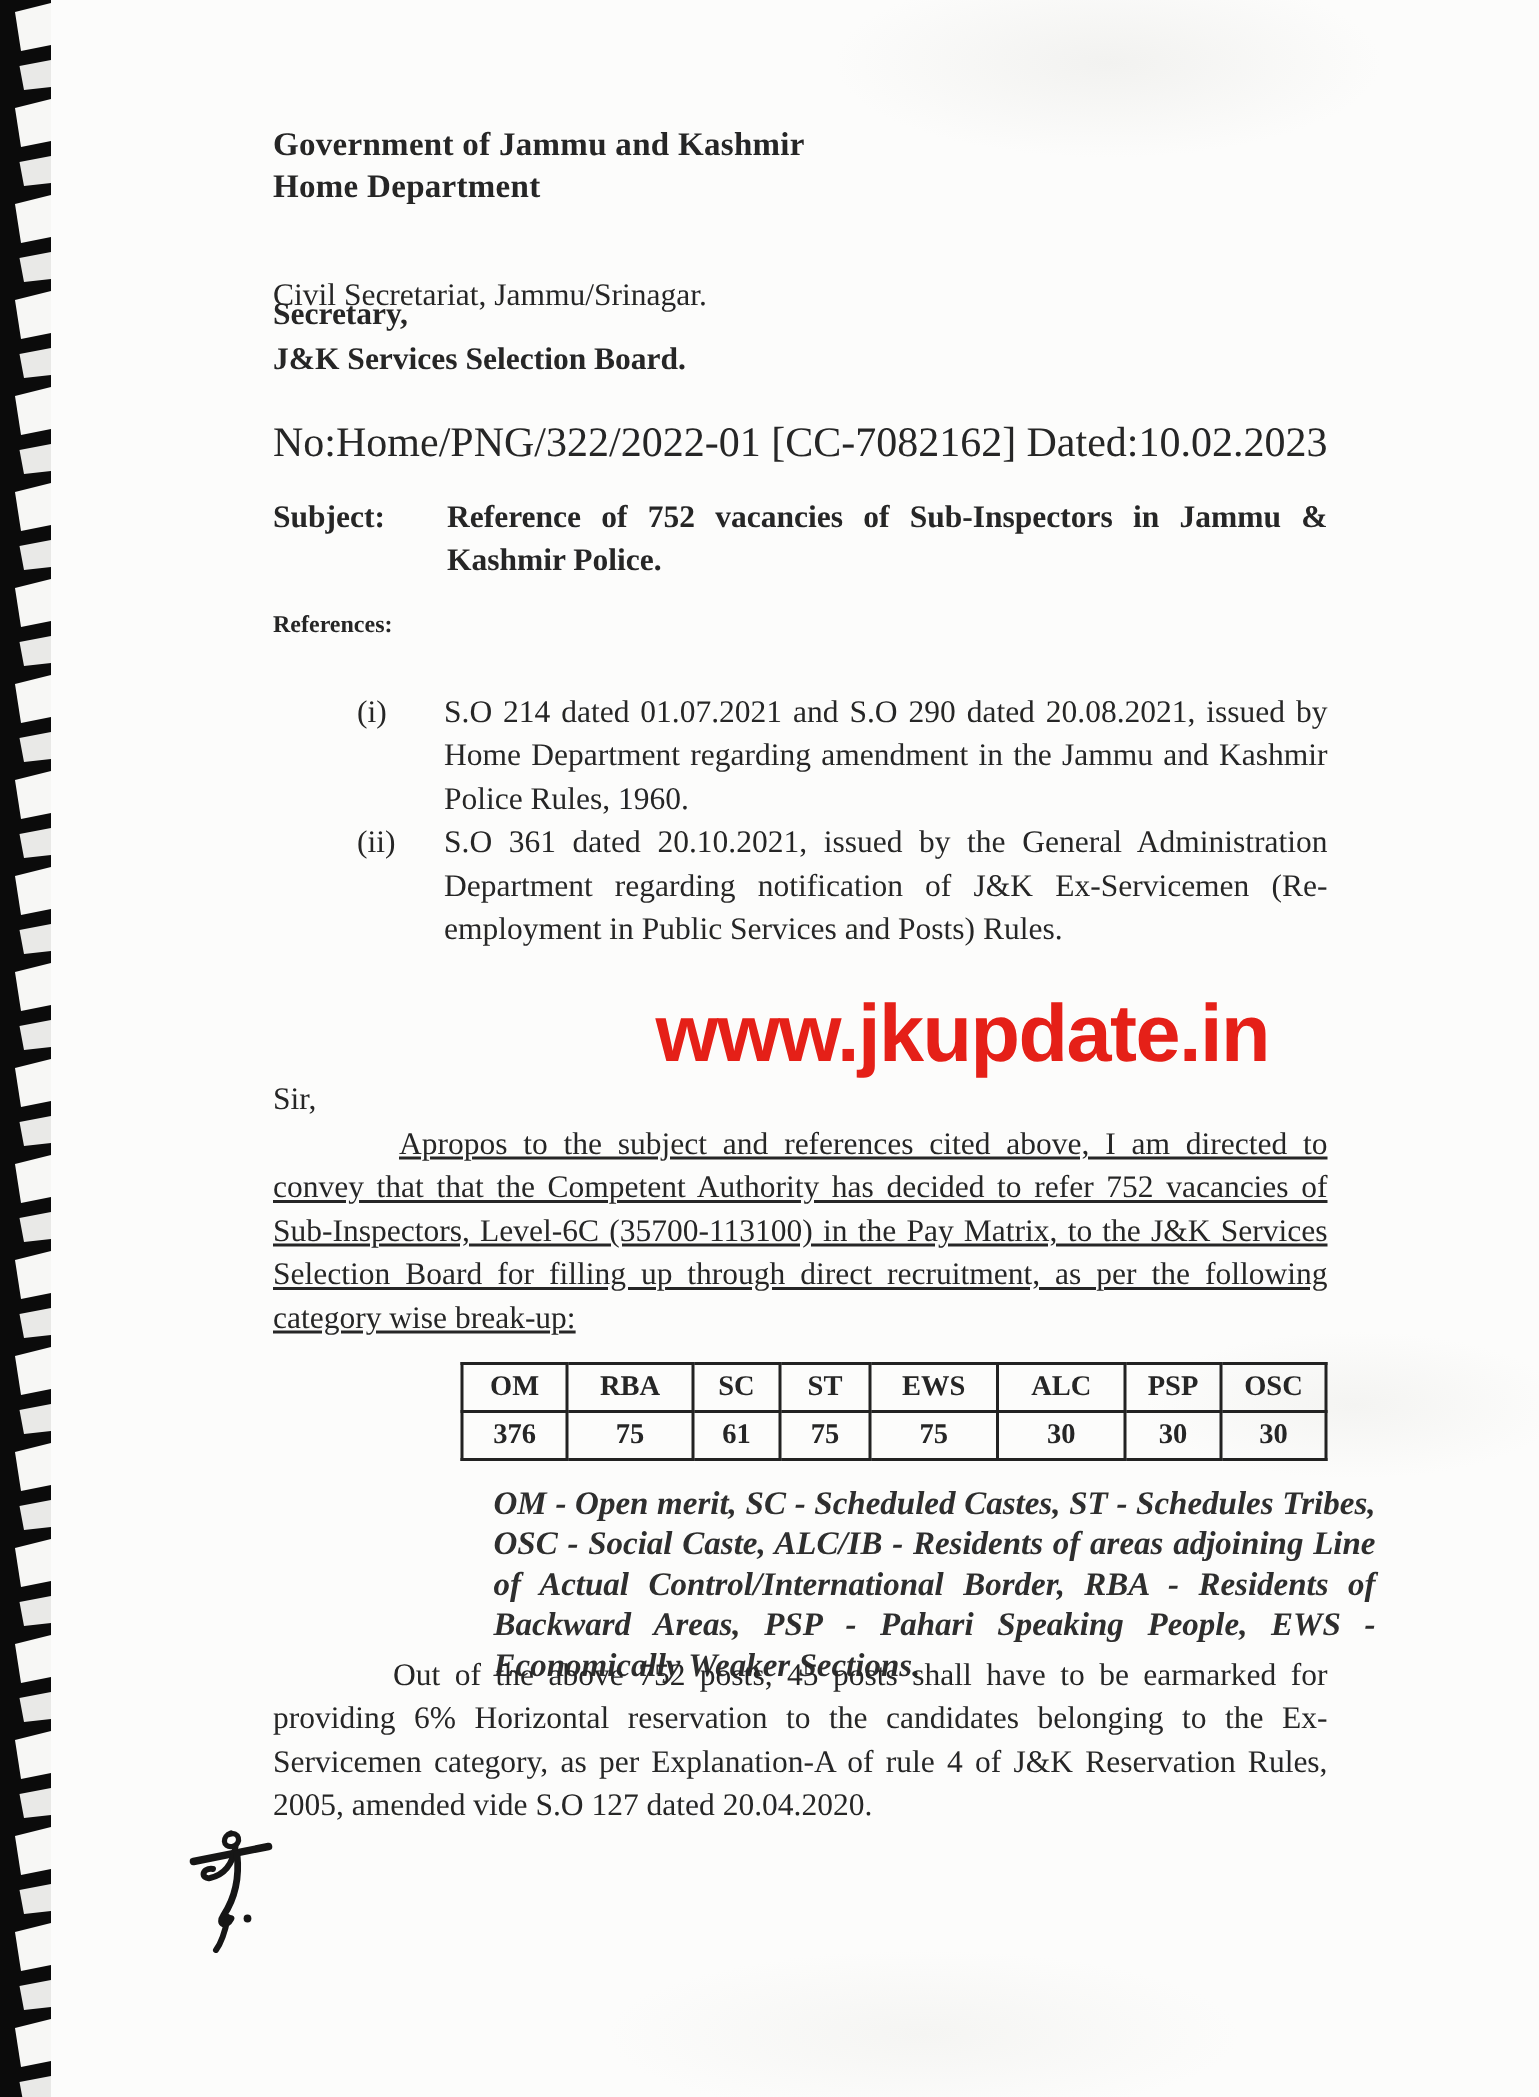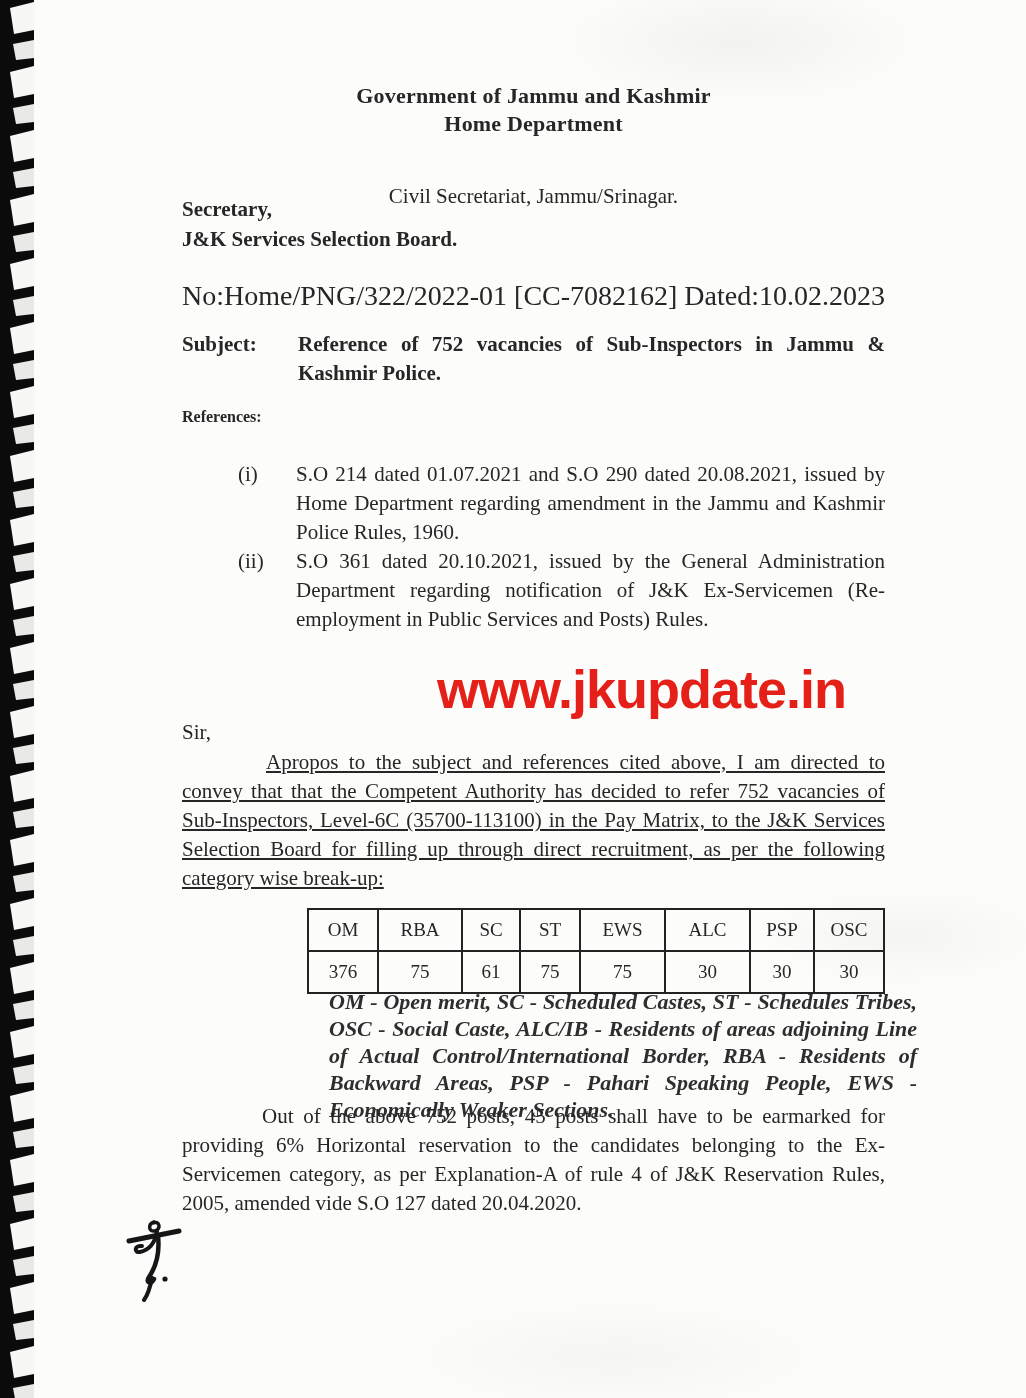--- a/index.html
+++ b/index.html
@@ -22,21 +22,20 @@
   .edge-strip {
     position: absolute;
     left: 0; top: 0;
     width: 34px; height: 1398px;
   }
 
   .doc-header {
     position: absolute;
     left: 182px; top: 82px;
     width: 703px;
-    text-align: center;
     line-height: 28px;
   }
   .doc-header .org,
   .doc-header .dept { font-weight: bold; font-size: 22px; letter-spacing: 0.2px; }
   .doc-header .addr { font-size: 21px; margin-top: 44px; }
 
   .addressee {
     position: absolute;
     left: 182px; top: 194px;
     font-weight: bold;
@@ -113,22 +112,23 @@
   .vacancy-table {
     position: absolute;
     left: 307px; top: 908px;
     border-collapse: collapse;
     table-layout: fixed;
     font-size: 19px;
   }
   .vacancy-table td {
     border: 2px solid #222;
     text-align: center;
-    height: 42px;
+    height: 32px;
     padding: 0;
+    font-weight: bold;
   }
 
   .table-note {
     position: absolute;
     left: 298px; top: 988px;
     width: 588px;
     font-weight: bold;
     font-style: italic;
     font-size: 22px;
     line-height: 27px;

